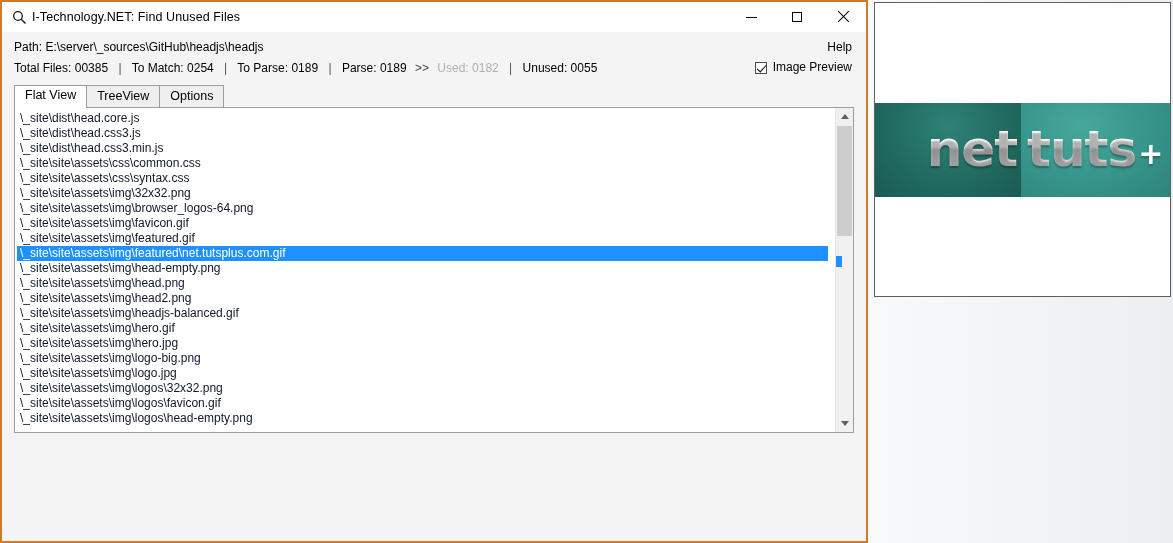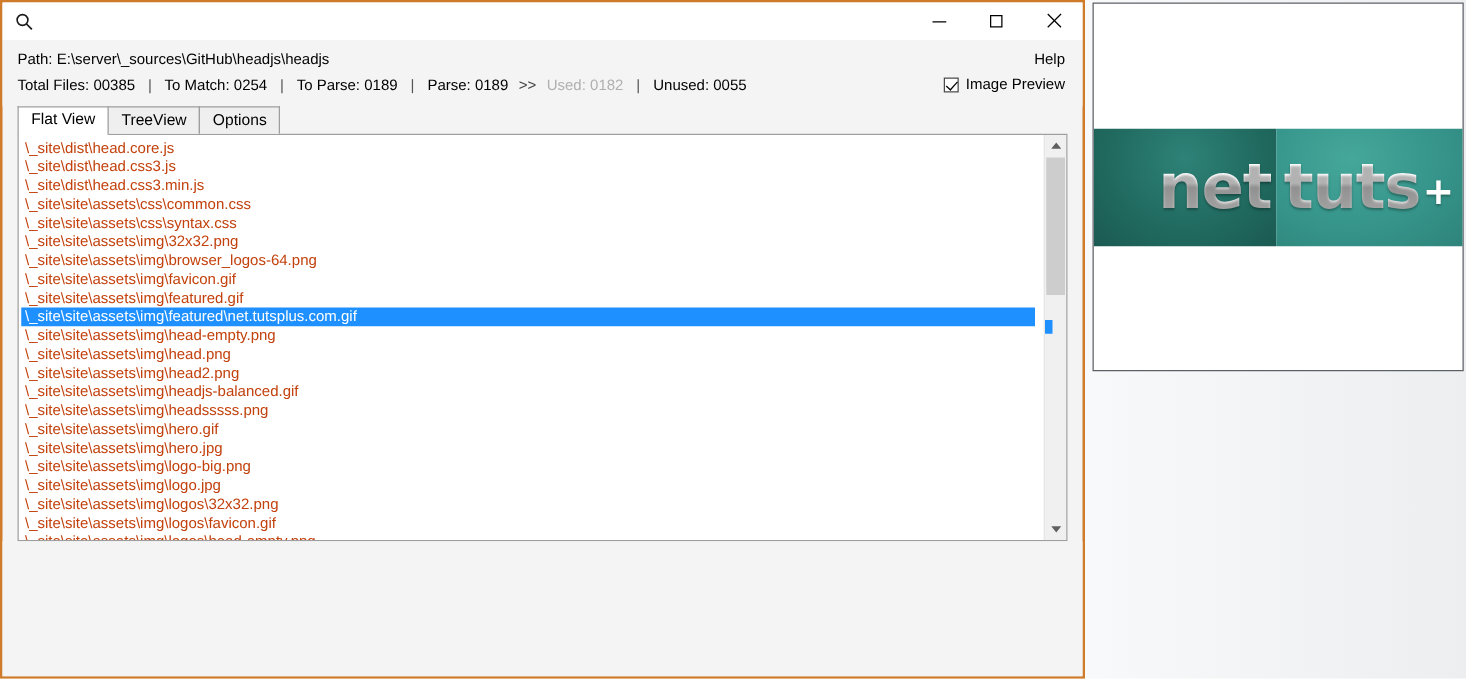--- a/index.html
+++ b/index.html
@@ -200,21 +200,21 @@
     overflow: hidden;
     padding: 3px 0 0 2px;
   }
   .file-row {
     height: 15px;
     line-height: 15px;
     font-size: 12px;
     padding-left: 3px;
     white-space: nowrap;
     cursor: default;
-    color: #c2410c;
+    color: #0f172a;
   }
   .file-row.selected {
     background: #2a9df4;
     background: #1e90ff;
     color: #ffffff;
     width: 808px;
   }
 
   
   #list-scrollbar {
@@ -338,20 +338,21 @@
 
 <div id="app-window">
 
   <div id="titlebar">
     <div id="title-icon">
       <svg width="15" height="15" viewBox="0 0 15 15">
         <circle cx="6" cy="6" r="4.3" fill="none" stroke="#1a1a1a" stroke-width="1.3"></circle>
         <line x1="9.2" y1="9.2" x2="13.5" y2="13.5" stroke="#1a1a1a" stroke-width="1.4"></line>
       </svg>
     </div>
+    <div id="title-text">I-Technology.NET: Find Unused Files</div>
     <div class="win-btns">
       <button class="win-btn">
         <span class="glyph-min"></span>
       </button>
       <button class="win-btn">
         <span class="glyph-max"></span>
       </button>
       <button class="win-btn">
         <span class="glyph-close"></span>
       </button>
@@ -406,21 +407,20 @@
         <div class="file-row">\_site\site\assets\css\syntax.css</div>
         <div class="file-row">\_site\site\assets\img\32x32.png</div>
         <div class="file-row">\_site\site\assets\img\browser_logos-64.png</div>
         <div class="file-row">\_site\site\assets\img\favicon.gif</div>
         <div class="file-row">\_site\site\assets\img\featured.gif</div>
         <div class="file-row selected">\_site\site\assets\img\featured\net.tutsplus.com.gif</div>
         <div class="file-row">\_site\site\assets\img\head-empty.png</div>
         <div class="file-row">\_site\site\assets\img\head.png</div>
         <div class="file-row">\_site\site\assets\img\head2.png</div>
         <div class="file-row">\_site\site\assets\img\headjs-balanced.gif</div>
-        <div class="file-row">\_site\site\assets\img\headsssss.png</div>
         <div class="file-row">\_site\site\assets\img\hero.gif</div>
         <div class="file-row">\_site\site\assets\img\hero.jpg</div>
         <div class="file-row">\_site\site\assets\img\logo-big.png</div>
         <div class="file-row">\_site\site\assets\img\logo.jpg</div>
         <div class="file-row">\_site\site\assets\img\logos\32x32.png</div>
         <div class="file-row">\_site\site\assets\img\logos\favicon.gif</div>
         <div class="file-row">\_site\site\assets\img\logos\head-empty.png</div>
       </div>
     <div id="list-scrollbar">
       <div class="sb-arrow sb-up">

